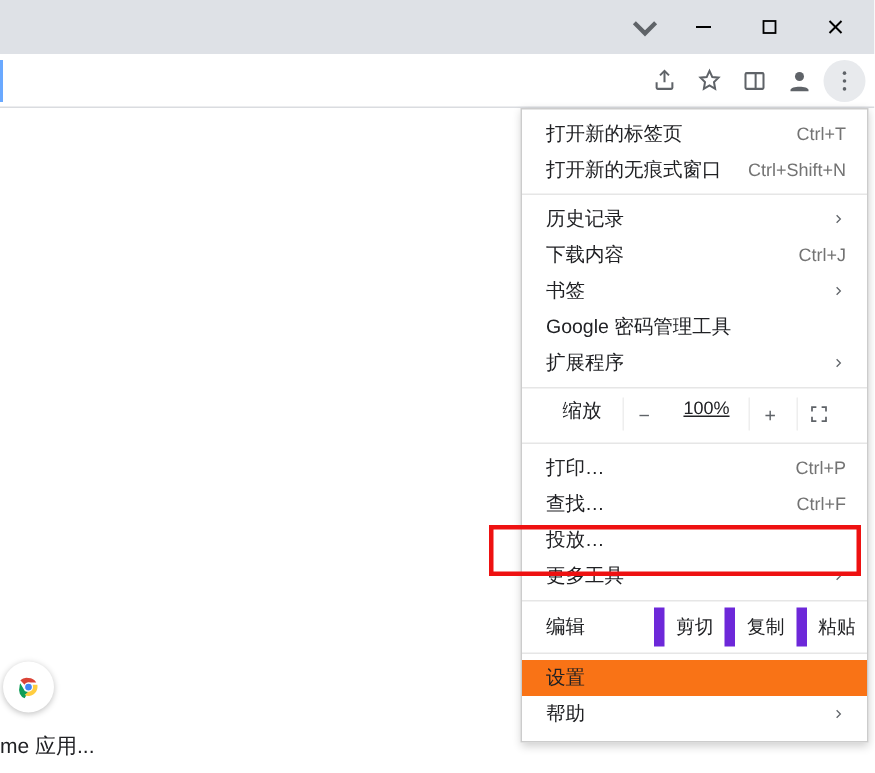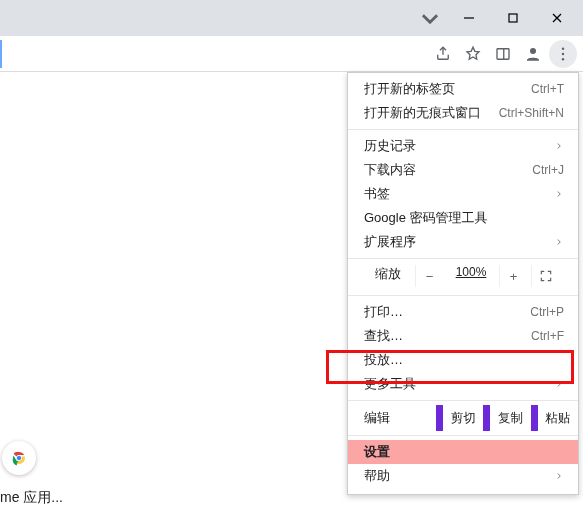--- a/index.html
+++ b/index.html
@@ -132,22 +132,21 @@
     display: flex; align-items: center; justify-content: center;
     font-size: 12.5px;
   }
   .highlight-box {
     position: absolute;
     border: 3px solid #e11;
     pointer-events: none;
     z-index: 20;
   }
   .settings-item {
-    background: #fca5a5;
-    font-weight: bold;
+    background: #f97316;
   }
   
   .app-bubble {
     position: absolute;
     left: 2px;
     bottom: 40px;
     width: 34px; height: 34px;
     border-radius: 50%;
     background: #fff;
     box-shadow: 0 1px 4px rgba(0,0,0,.25);

